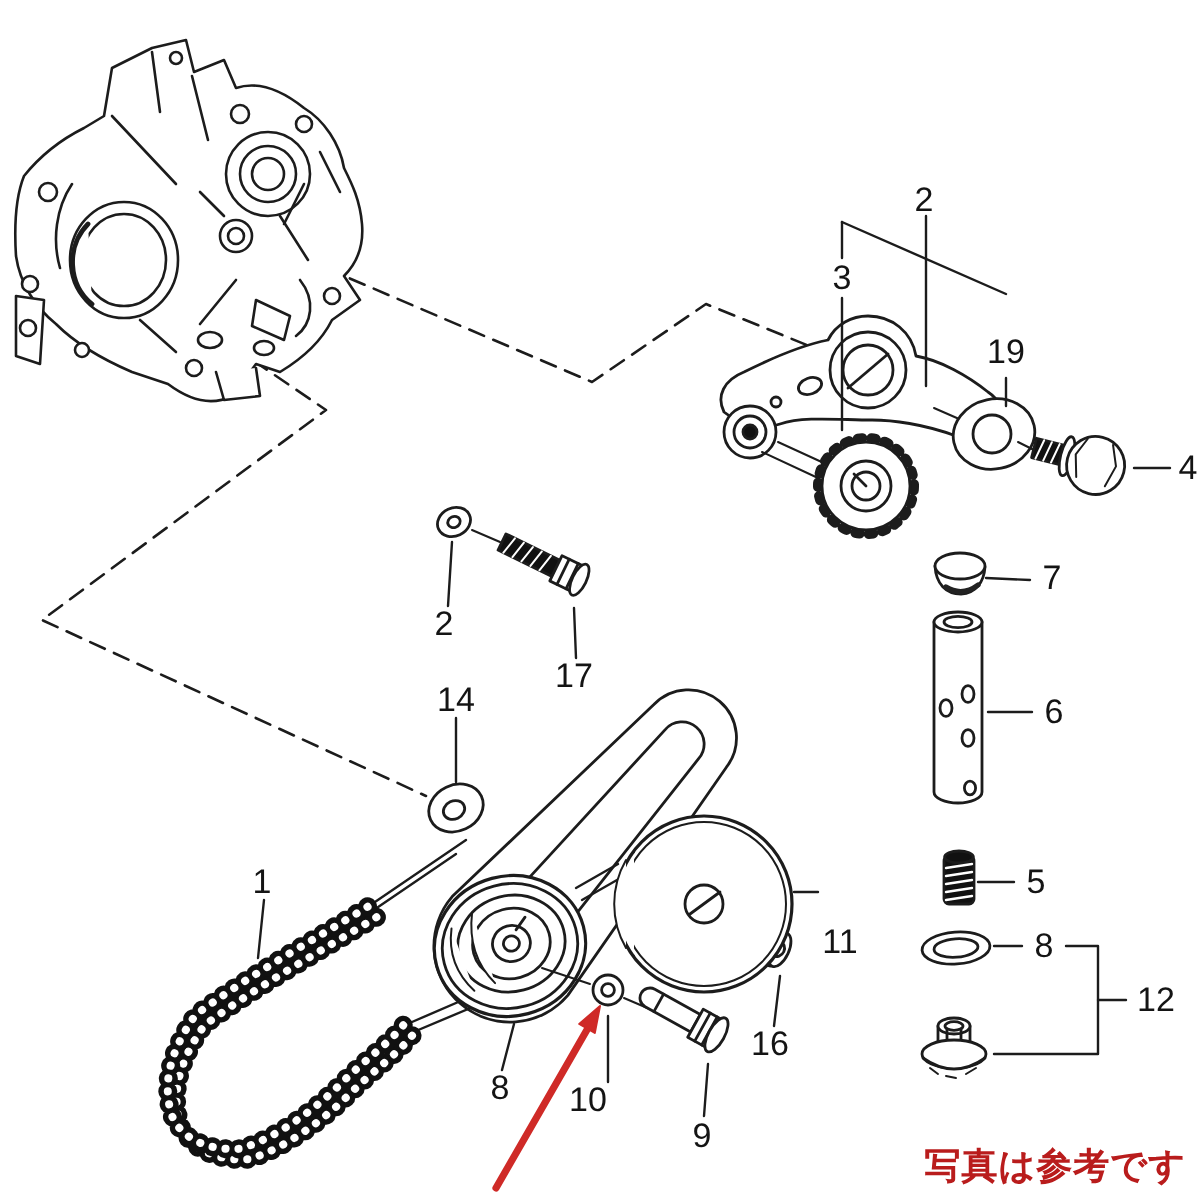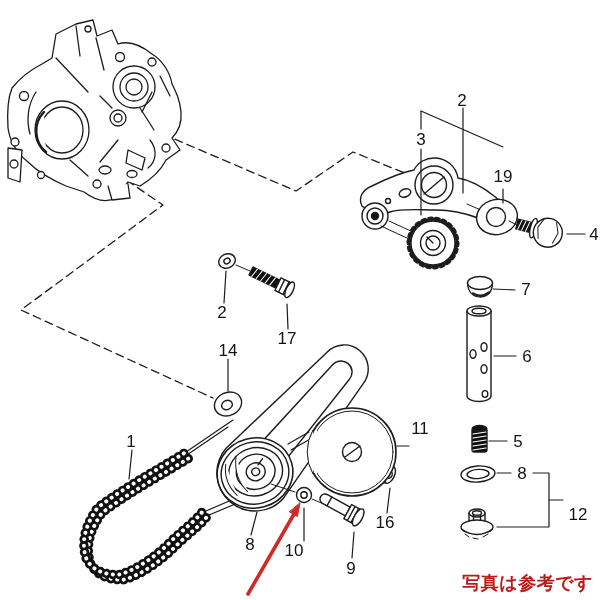--- a/index.html
+++ b/index.html
@@ -281,22 +281,22 @@
 <span class="num" style="left:131px;top:441px">1</span>
 <span class="num" style="left:462px;top:100px">2</span>
 <span class="num" style="left:421px;top:139px">3</span>
 <span class="num" style="left:594px;top:234px">4</span>
 <span class="num" style="left:518px;top:441px">5</span>
 <span class="num" style="left:527px;top:356px">6</span>
 <span class="num" style="left:526px;top:289px">7</span>
 <span class="num" style="left:250px;top:544px">8</span>
 <span class="num" style="left:351px;top:568px">9</span>
 <span class="num" style="left:294px;top:550px">10</span>
-<span class="num" style="left:420px;top:428px">11</span>
-<span class="num" style="left:578px;top:514px">12</span>
+<span class="num" style="left:420px;top:471px">11</span>
+<span class="num" style="left:578px;top:500px">12</span>
 <span class="num" style="left:522px;top:473px">8</span>
 <span class="num" style="left:222px;top:312px">2</span>
 <span class="num" style="left:287px;top:338px">17</span>
 <span class="num" style="left:385px;top:522px">16</span>
 <span class="num" style="left:228px;top:350px">14</span>
 <span class="num" style="left:503px;top:176px">19</span>
 
 <span class="caption">写真は参考です</span>
 
 </div>

